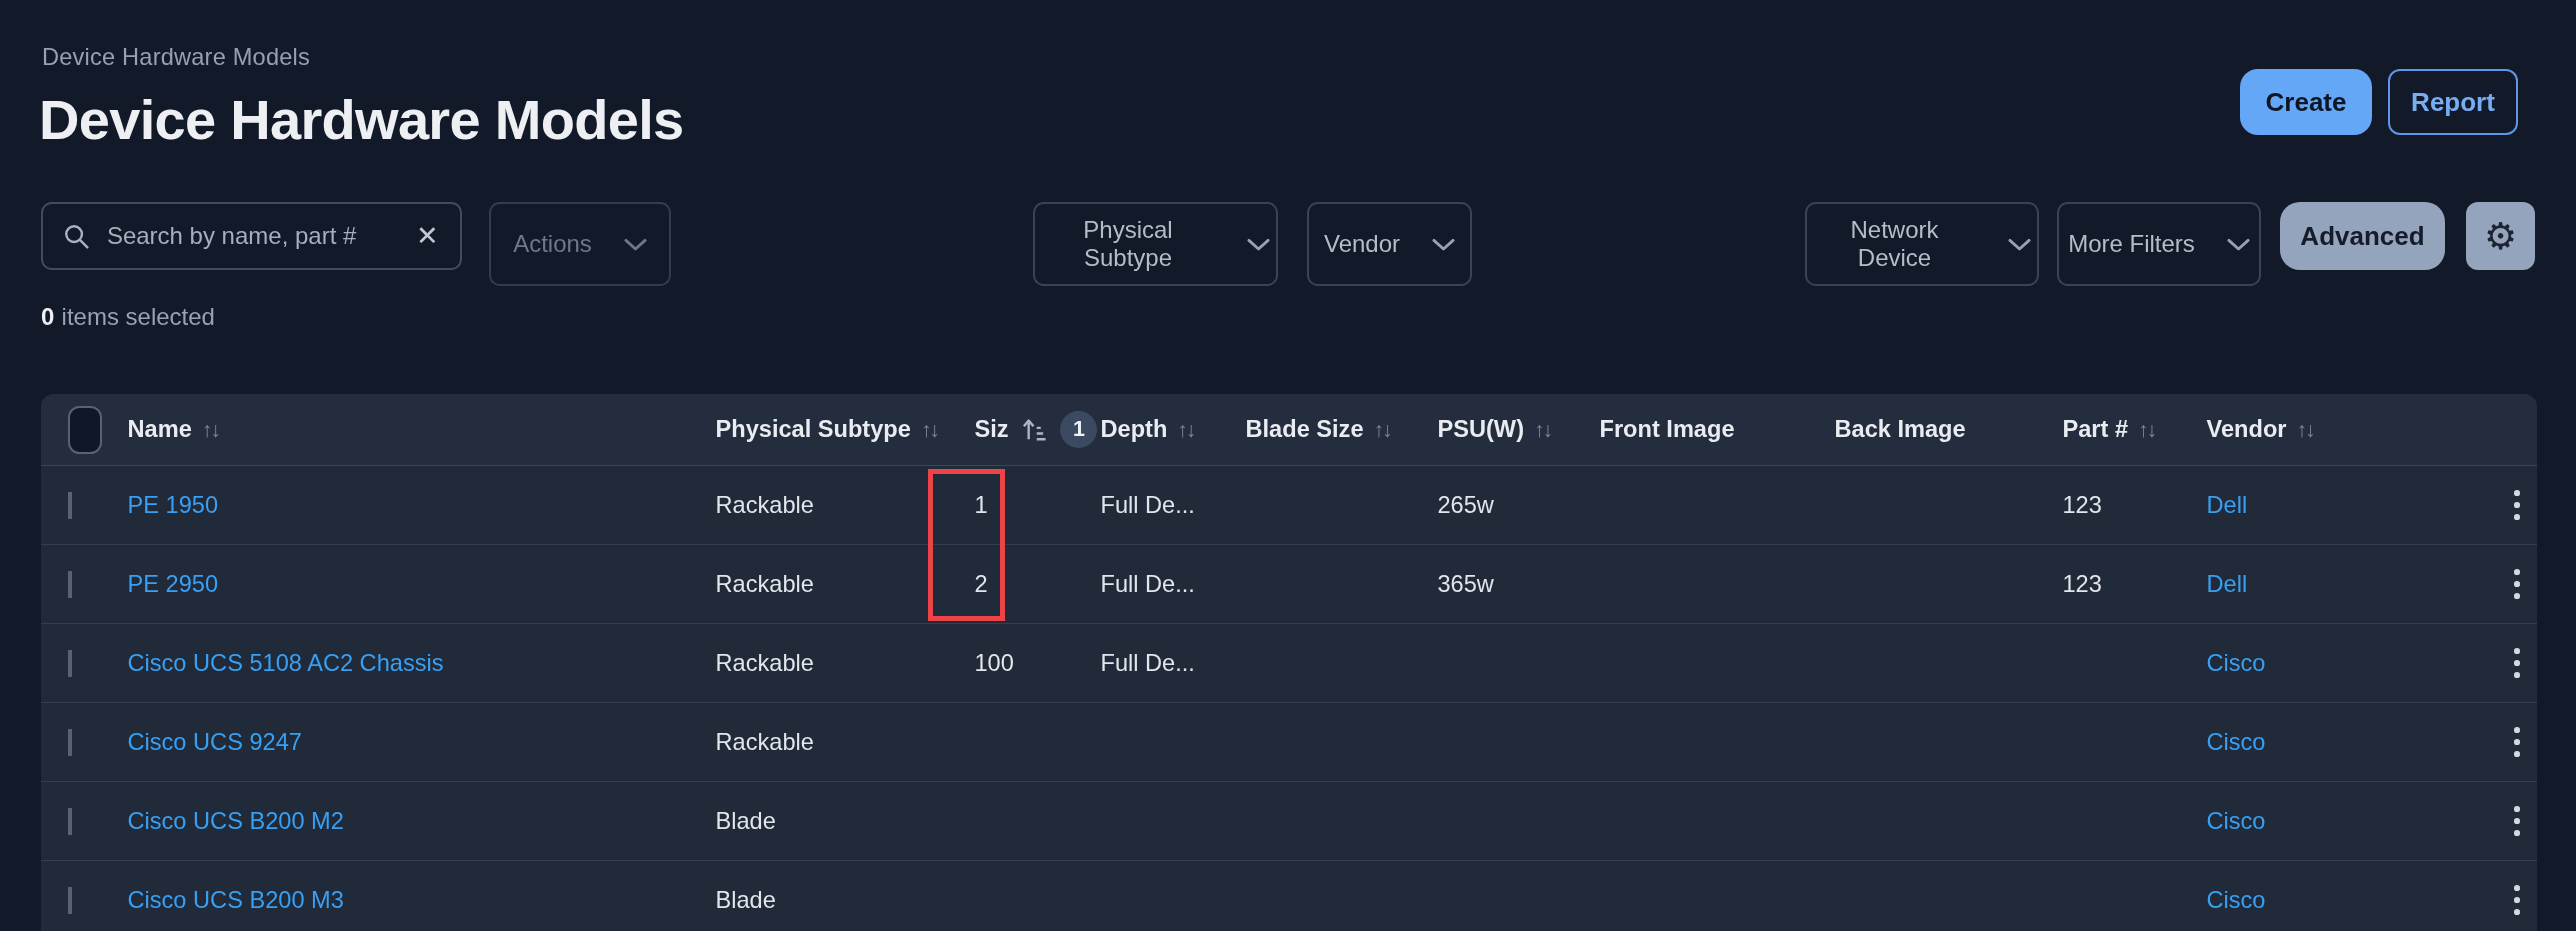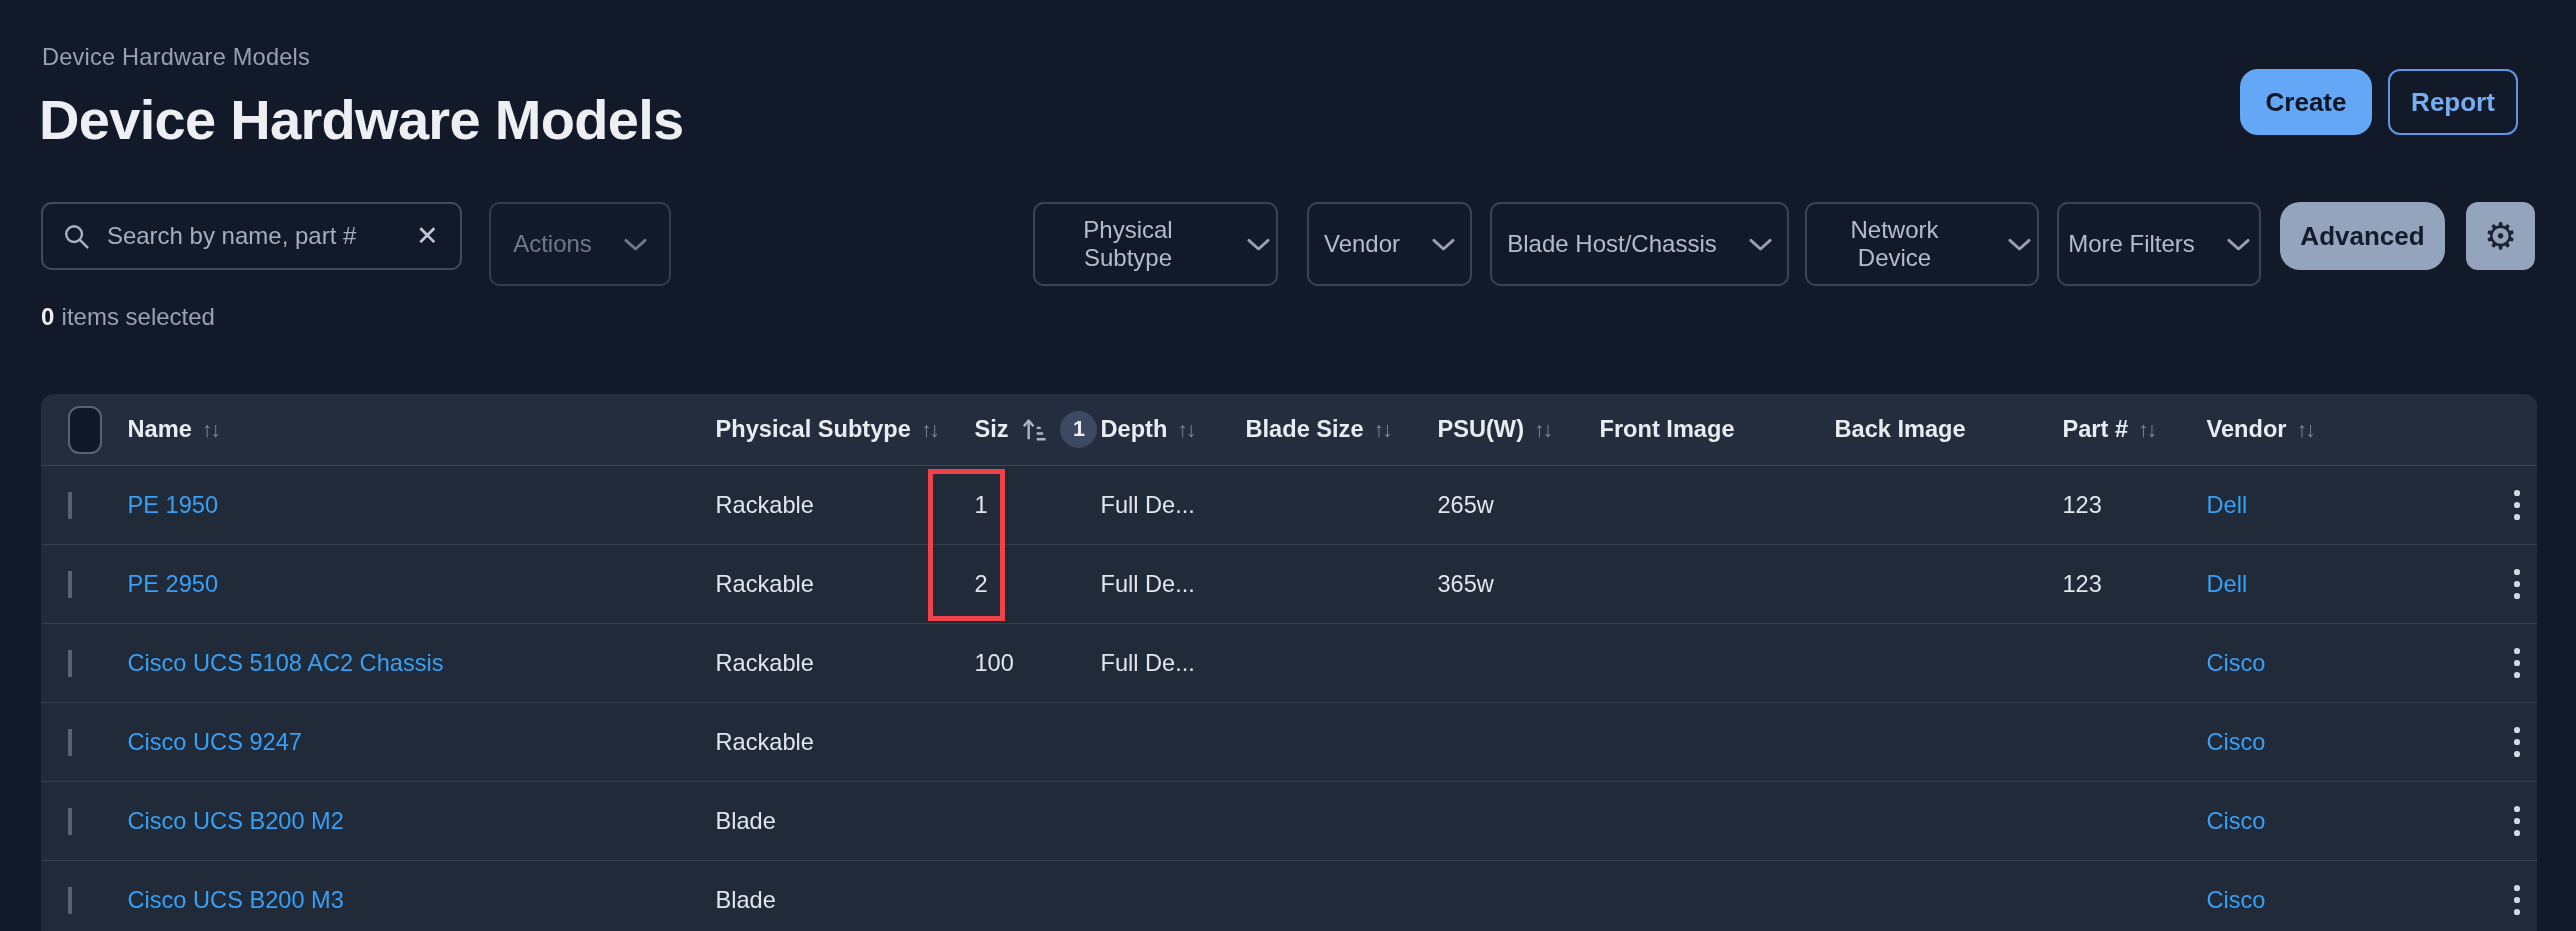--- a/index.html
+++ b/index.html
@@ -172,28 +172,20 @@
     </span>
   </button>
   <button class="dd dd-vendor">
     <span>Vendor</span>
     <span class="chev">
       <svg width="23" height="14.3" viewBox="0 0 24 14">
           <polyline points="2,2 12,11 22,2" fill="none" stroke="currentColor" stroke-width="3" stroke-linecap="round" stroke-linejoin="round"></polyline>
         </svg>
     </span>
   </button>
-  <button class="dd dd-blade-host">
-    <span>Blade Host/Chassis</span>
-    <span class="chev">
-      <svg width="23" height="14.3" viewBox="0 0 24 14">
-          <polyline points="2,2 12,11 22,2" fill="none" stroke="currentColor" stroke-width="3" stroke-linecap="round" stroke-linejoin="round"></polyline>
-        </svg>
-    </span>
-  </button>
   <button class="dd dd-network-device">
     <span>Network Device</span>
     <span class="chev">
       <svg width="23" height="14.3" viewBox="0 0 24 14">
           <polyline points="2,2 12,11 22,2" fill="none" stroke="currentColor" stroke-width="3" stroke-linecap="round" stroke-linejoin="round"></polyline>
         </svg>
     </span>
   </button>
   <button class="dd dd-more-filters">
     <span>More Filters</span>

